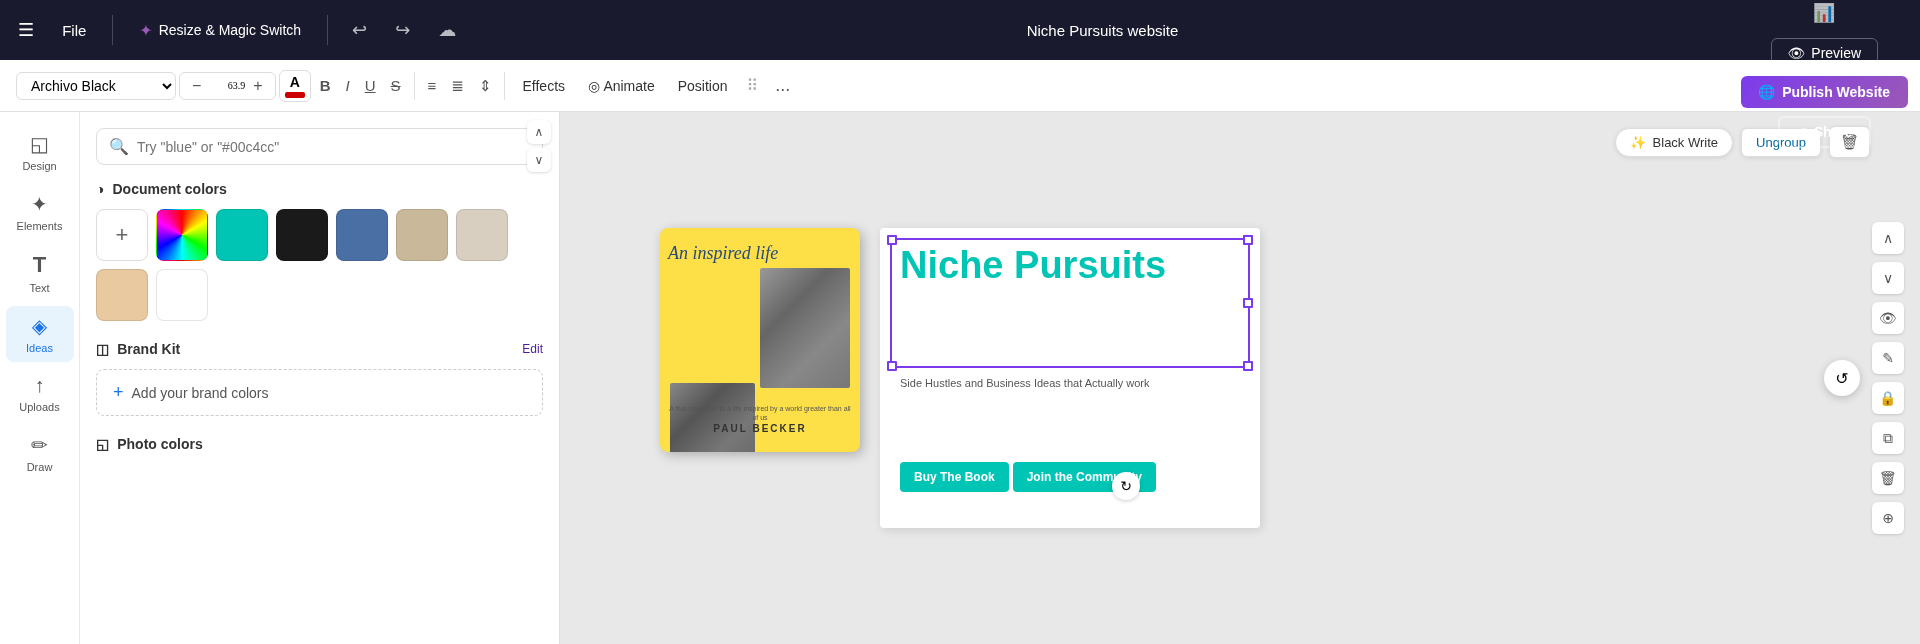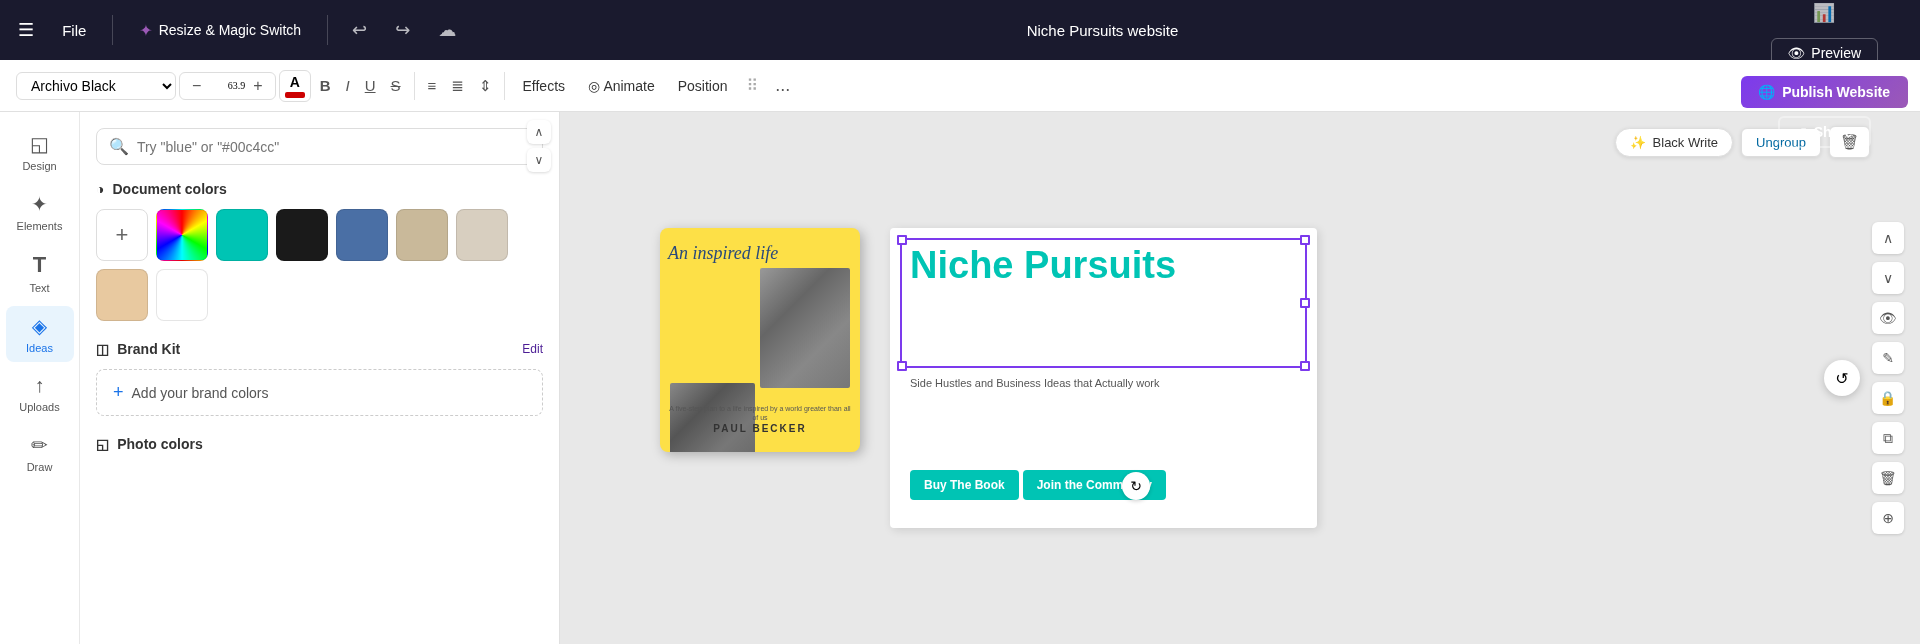--- a/index.html
+++ b/index.html
@@ -376,21 +376,21 @@
 
         <div style="position:absolute;bottom:18px;left:0;right:0;text-align:center;font-size:10px;font-weight:700;letter-spacing:2px;color:#333;">
           <span>PAUL BECKER</span>
         </div>
 
         <div style="position:absolute;bottom:30px;left:8px;right:8px;text-align:center;font-size:7px;color:#555;line-height:1.3;">
           <span>A five-step plan to a life inspired by a world greater than all of us</span>
         </div>
       </div>
 
-      <div style="width:427px;height:300px;background:white;margin-left:30px;border-radius:4px;position:relative;box-shadow:2px 2px 10px rgba(0,0,0,0.12);padding:20px;">
+      <div style="width:380px;height:300px;background:white;margin-left:20px;border-radius:4px;position:relative;box-shadow:2px 2px 10px rgba(0,0,0,0.12);padding:20px;">
 
         <div style="position:absolute;top:10px;left:10px;right:10px;height:130px;border:2px solid #7c3aed;border-radius:2px;pointer-events:none;">
 
           <div style="position:absolute;top:-5px;left:-5px;width:10px;height:10px;background:white;border:2px solid #7c3aed;border-radius:1px;"></div>
           <div style="position:absolute;top:-5px;right:-5px;width:10px;height:10px;background:white;border:2px solid #7c3aed;border-radius:1px;"></div>
           <div style="position:absolute;top:50%;right:-5px;transform:translateY(-50%);width:10px;height:10px;background:white;border:2px solid #7c3aed;border-radius:1px;"></div>
           <div style="position:absolute;bottom:-5px;left:-5px;width:10px;height:10px;background:white;border:2px solid #7c3aed;border-radius:1px;"></div>
           <div style="position:absolute;bottom:-5px;right:-5px;width:10px;height:10px;background:white;border:2px solid #7c3aed;border-radius:1px;"></div>
         </div>
 
@@ -399,21 +399,21 @@
             <span>Niche Pursuits</span>
           </div>
         </div>
 
         <div style="position:absolute;top:148px;left:20px;right:20px;">
           <div style="font-size:11px;color:#555;line-height:1.4;">
             <span>Side Hustles and Business Ideas that Actually work</span>
           </div>
         </div>
 
-        <div style="position:absolute;bottom:28px;left:20px;display:flex;gap:4px;">
+        <div style="position:absolute;bottom:36px;left:20px;display:flex;gap:4px;">
           <button style="background:#00c4b4;color:white;border:none;border-radius:4px;padding:8px 14px;font-size:12px;font-weight:600;cursor:pointer;">
             <span>Buy The Book</span>
           </button>
           <button style="background:#00c4b4;color:white;border:none;border-radius:4px;padding:8px 14px;font-size:12px;font-weight:600;cursor:pointer;">
             <span>Join the Community</span>
           </button>
         </div>
 
         <div style="position:absolute;bottom:28px;left:232px;width:28px;height:28px;background:white;border-radius:50%;display:flex;align-items:center;justify-content:center;box-shadow:0 1px 4px rgba(0,0,0,0.2);font-size:14px;cursor:pointer;">
           <span>↻</span>

